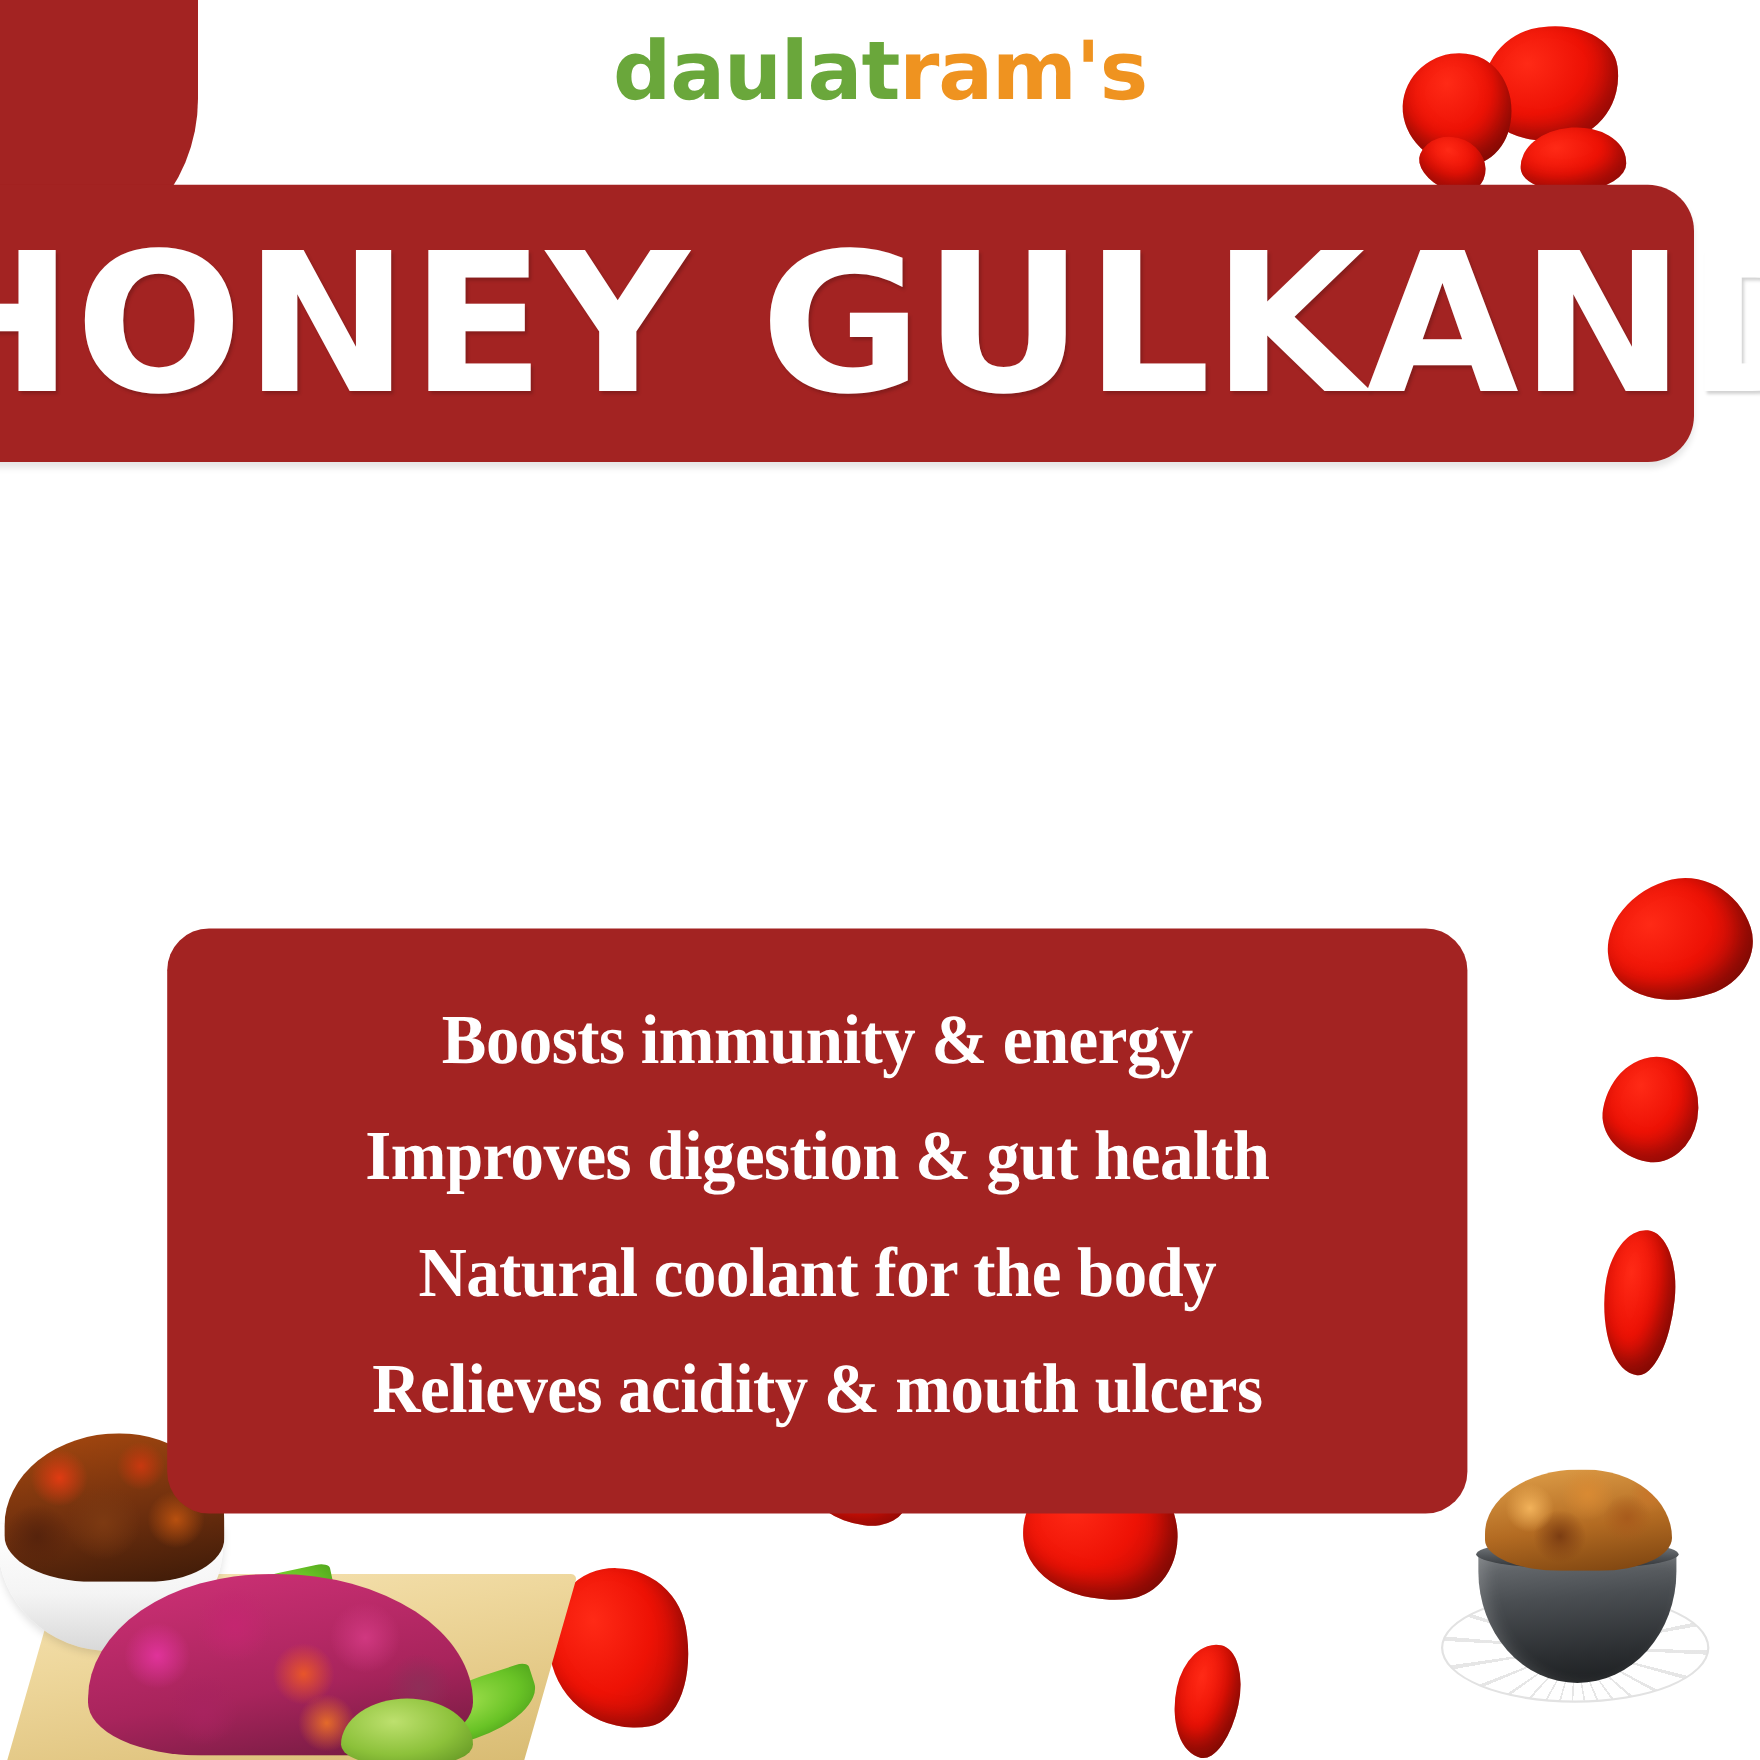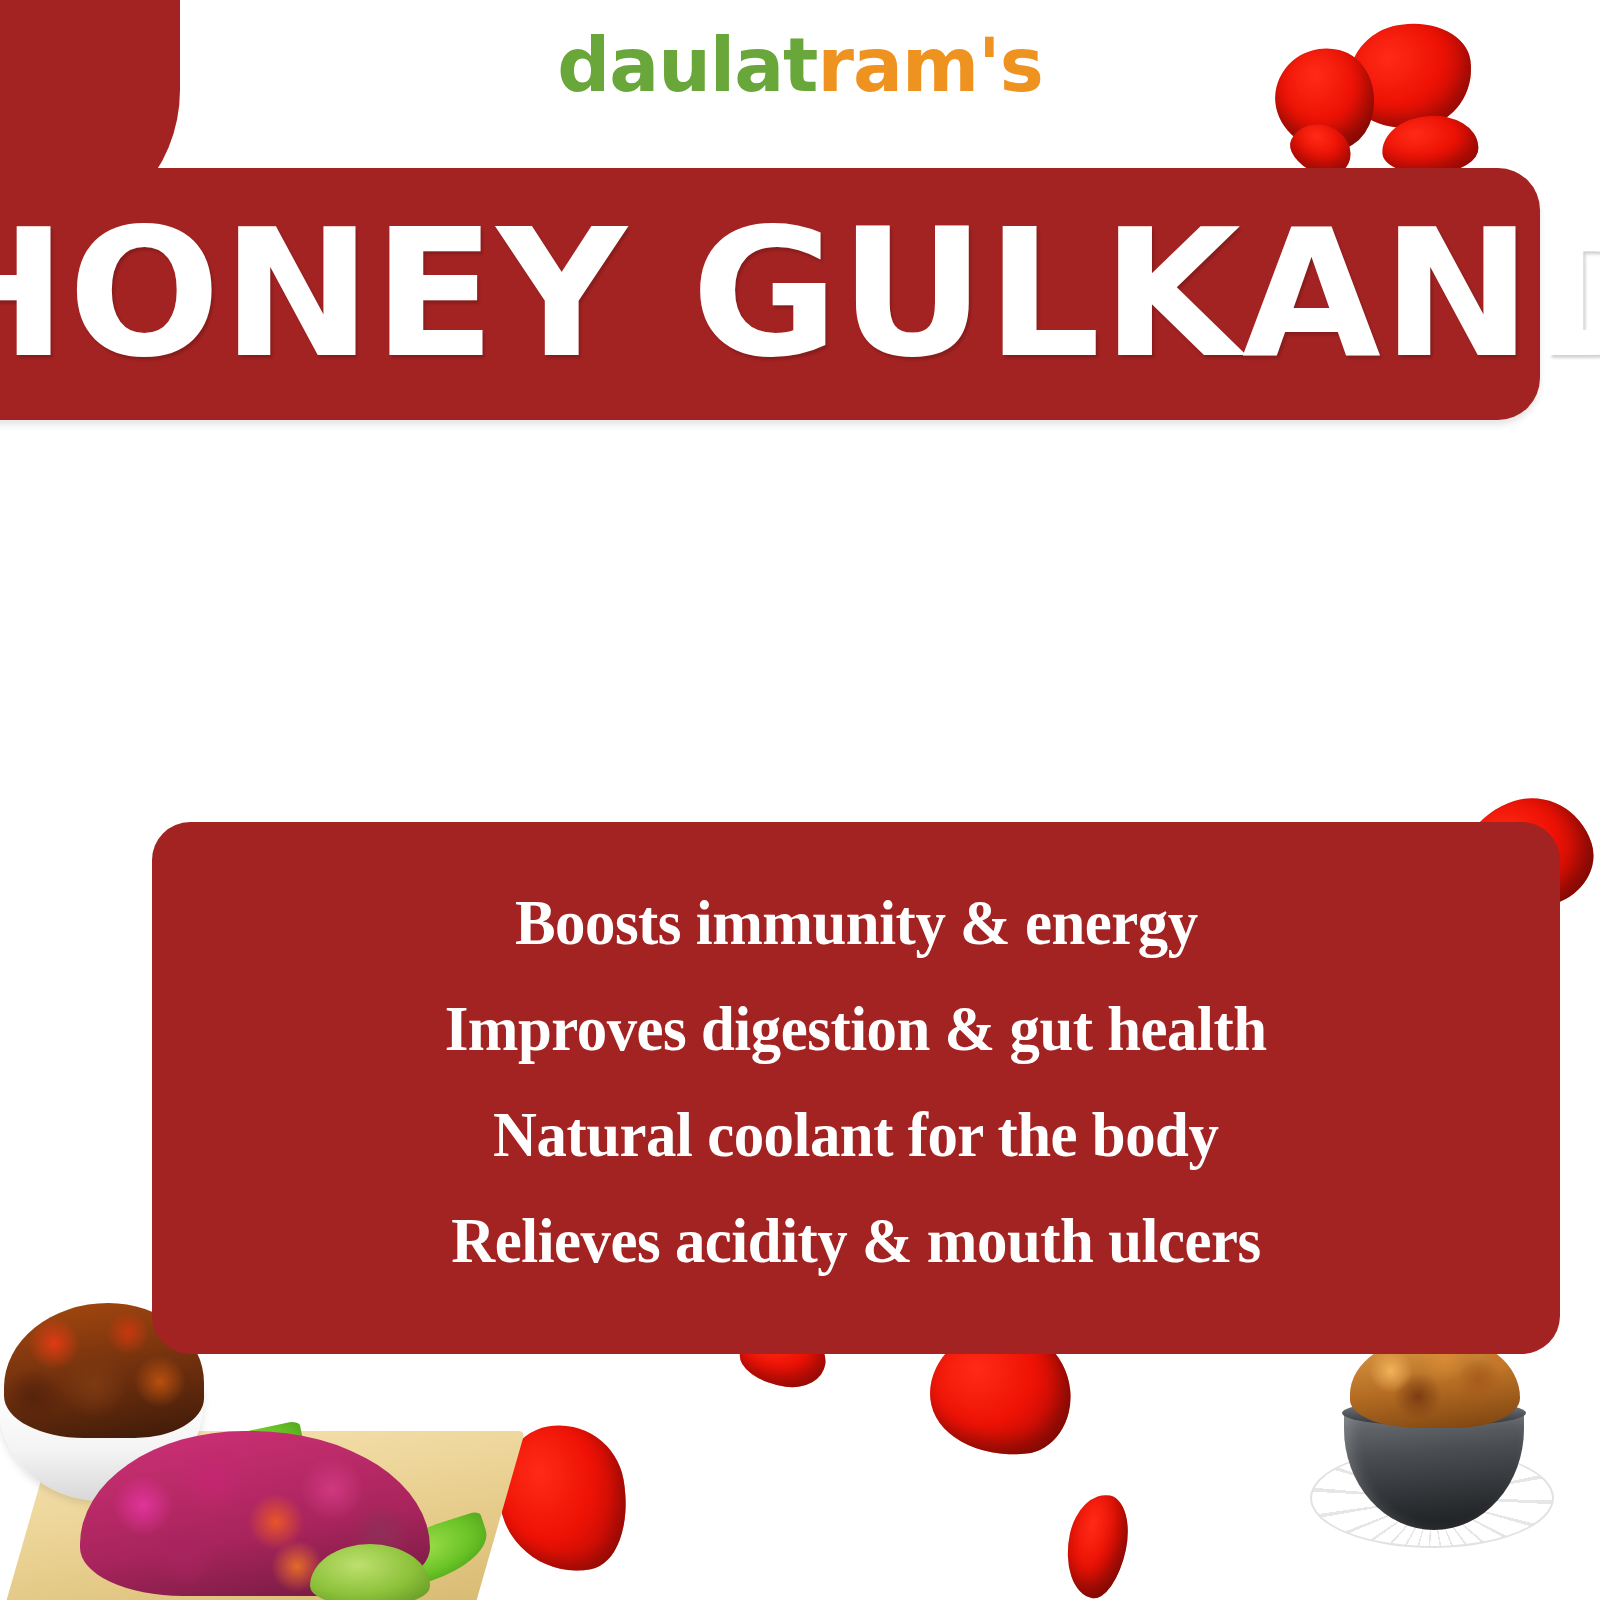--- a/index.html
+++ b/index.html
@@ -116,30 +116,29 @@
     margin-bottom: 6px;
   }
   .benefit .lead {
     font-weight: 700;
   }
 
   
   .feature-box {
     position: absolute;
     left: 152px;
-    top: 822px;
-    width: 1408px;
+    top: 844px;
+    width: 1182px;
     height: 532px;
     background: #a32322;
     border-radius: 38px;
     z-index: 32;
     display: flex;
     flex-direction: column;
     justify-content: center;
-    align-items: center;
     padding: 10px 0 22px 0;
     box-sizing: border-box;
   }
   .feature-line {
     color: #ffffff;
     font-family: "Liberation Serif", "DejaVu Serif", serif;
     font-weight: 700;
     font-size: 64px;
     line-height: 1.0;
     letter-spacing: -0.5px;

